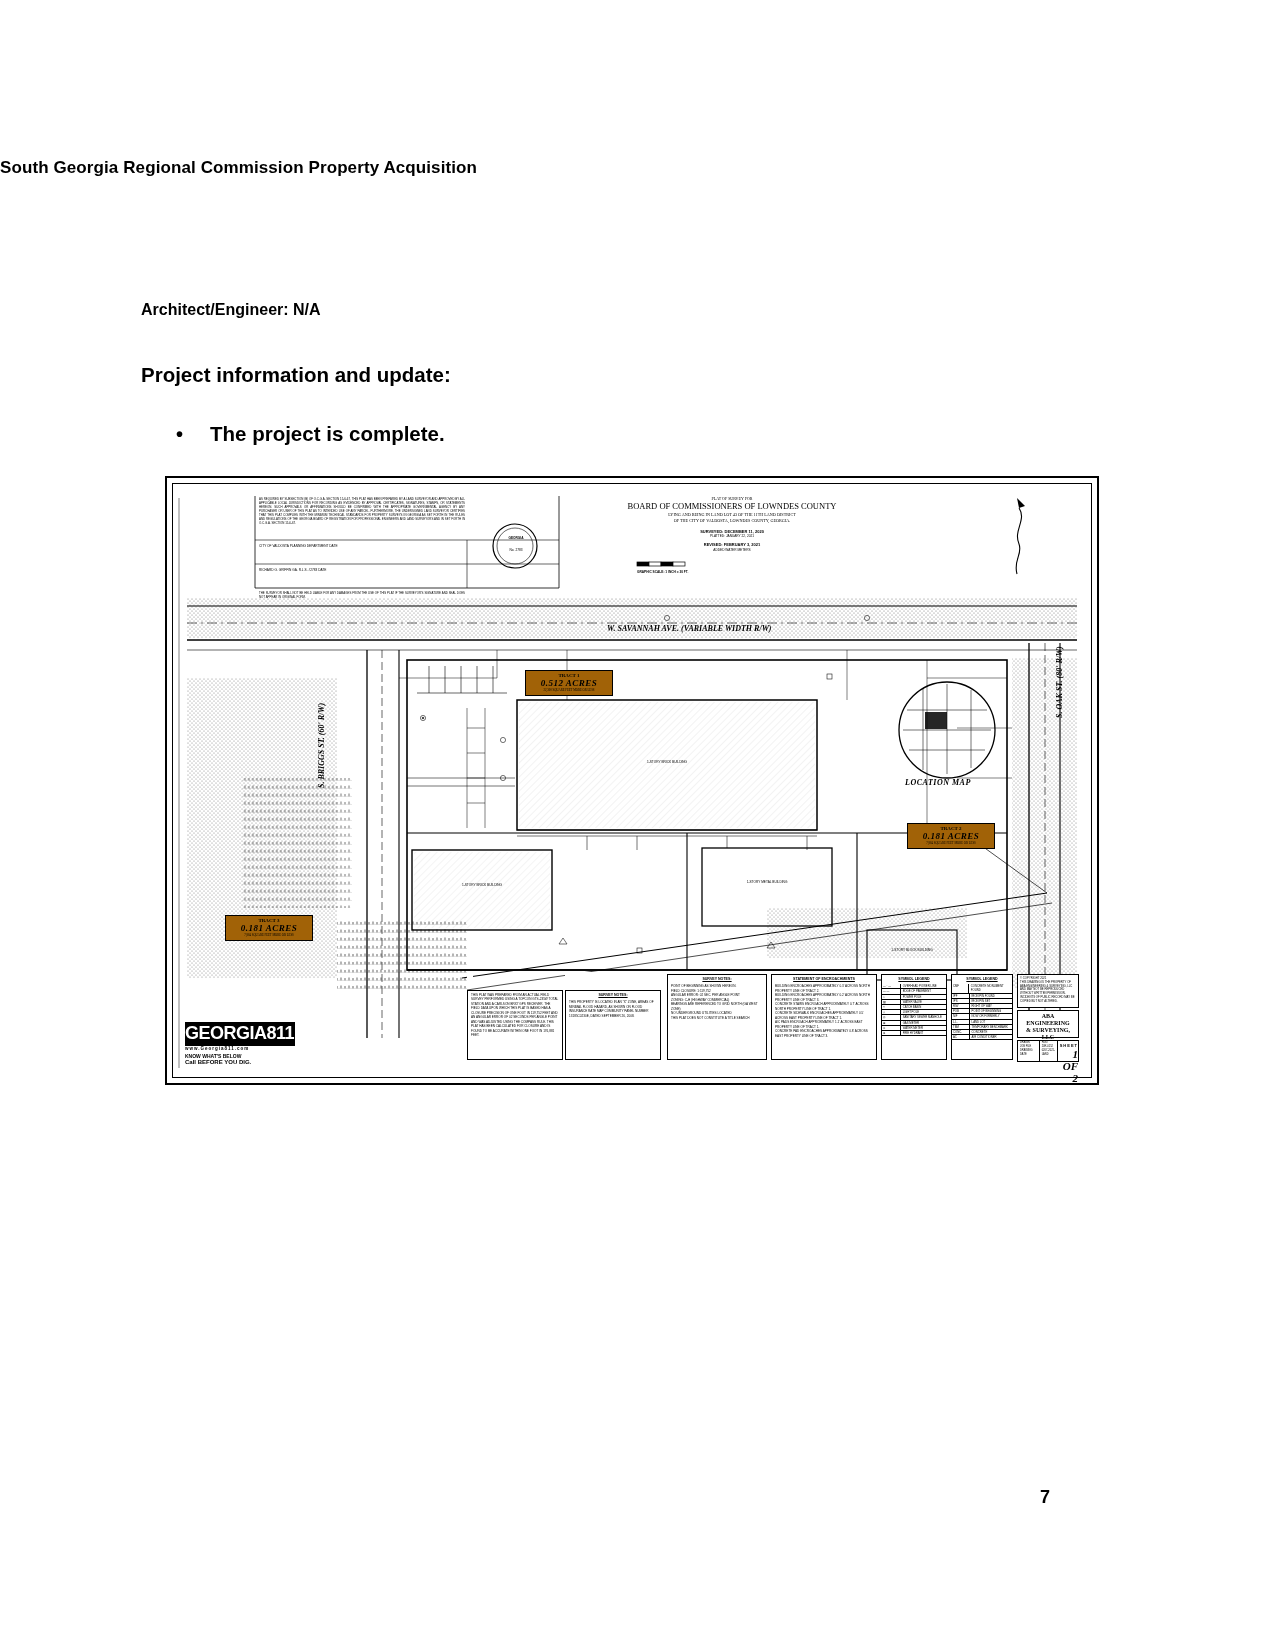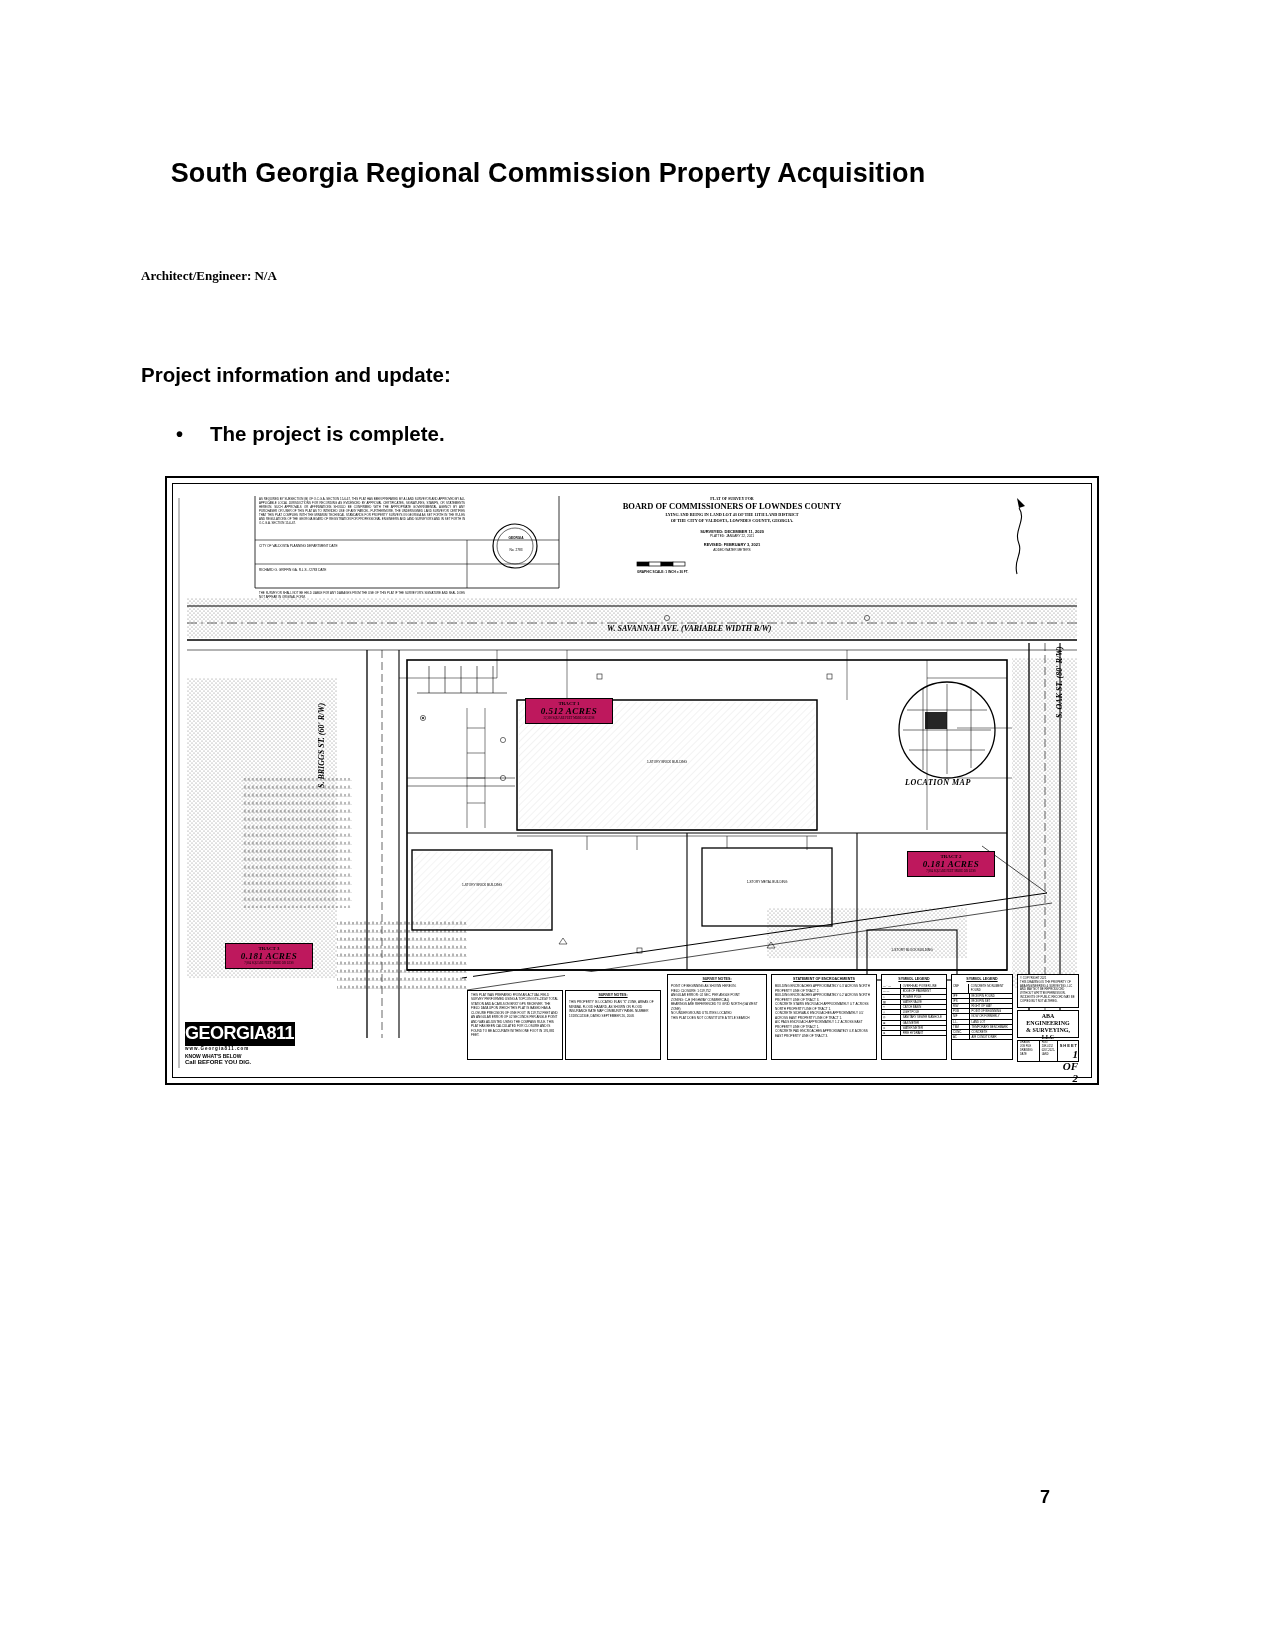--- a/index.html
+++ b/index.html
@@ -14,42 +14,40 @@
     background: #ffffff;
     font-family: "Liberation Sans", sans-serif;
     color: #000000;
     overflow: hidden;
   }
   .doc-title {
     position: absolute;
     top: 158px;
     left: 0;
     width: 1096px;
-    text-align: center;
-    font-size: 27px;
+    font-size: 17px;
     font-weight: bold;
     letter-spacing: 0.1px;
   }
   .doc-amount {
     position: absolute;
     top: 220px;
     left: 0;
     width: 1275px;
     text-align: center;
     font-size: 20.5px;
     font-weight: bold;
   }
   .field-block {
     position: absolute;
-    top: 260px;
+    top: 294px;
     left: 141px;
-    font-size: 13px;
+    font-size: 16px;
     font-weight: bold;
     line-height: 32px;
-    font-family: Liberation Serif, serif;
   }
   .field-line { white-space: nowrap; }
   .section-heading {
     position: absolute;
     top: 363px;
     left: 141px;
     font-size: 20.5px;
     font-weight: bold;
   }
   .bullet-list {
@@ -96,31 +94,30 @@
   .tiny { font-size: 3.2px; font-family: "Liberation Sans", sans-serif; }
   .tiny2 { font-size: 4px; font-family: "Liberation Sans", sans-serif; }
   .lbl-road {
     font-size: 8px;
     font-style: italic;
     font-weight: bold;
     font-family: "Liberation Serif", serif;
   }
   .lbl-hdr {
     font-family: "Liberation Serif", serif;
-    font-weight: bold;
+    font-weight: normal;
   }
   .tract-box {
     position: absolute;
     border: 1.2px solid #000;
-    background: #be185d;
+    background: #a16207;
     text-align: center;
     font-family: "Liberation Serif", serif;
     font-weight: bold;
     font-style: italic;
-    margin-top: 28px;
   }
   .tract-box .t1 { font-size: 5px; font-style: normal; }
   .tract-box .t2 { font-size: 9px; letter-spacing: 0.5px; }
   .tract-box .t3 { font-size: 3px; font-style: normal; font-weight: normal; }
   .ga811 {
     position: absolute;
     left: 18px;
     bottom: 18px;
     width: 110px;
     text-align: left;

